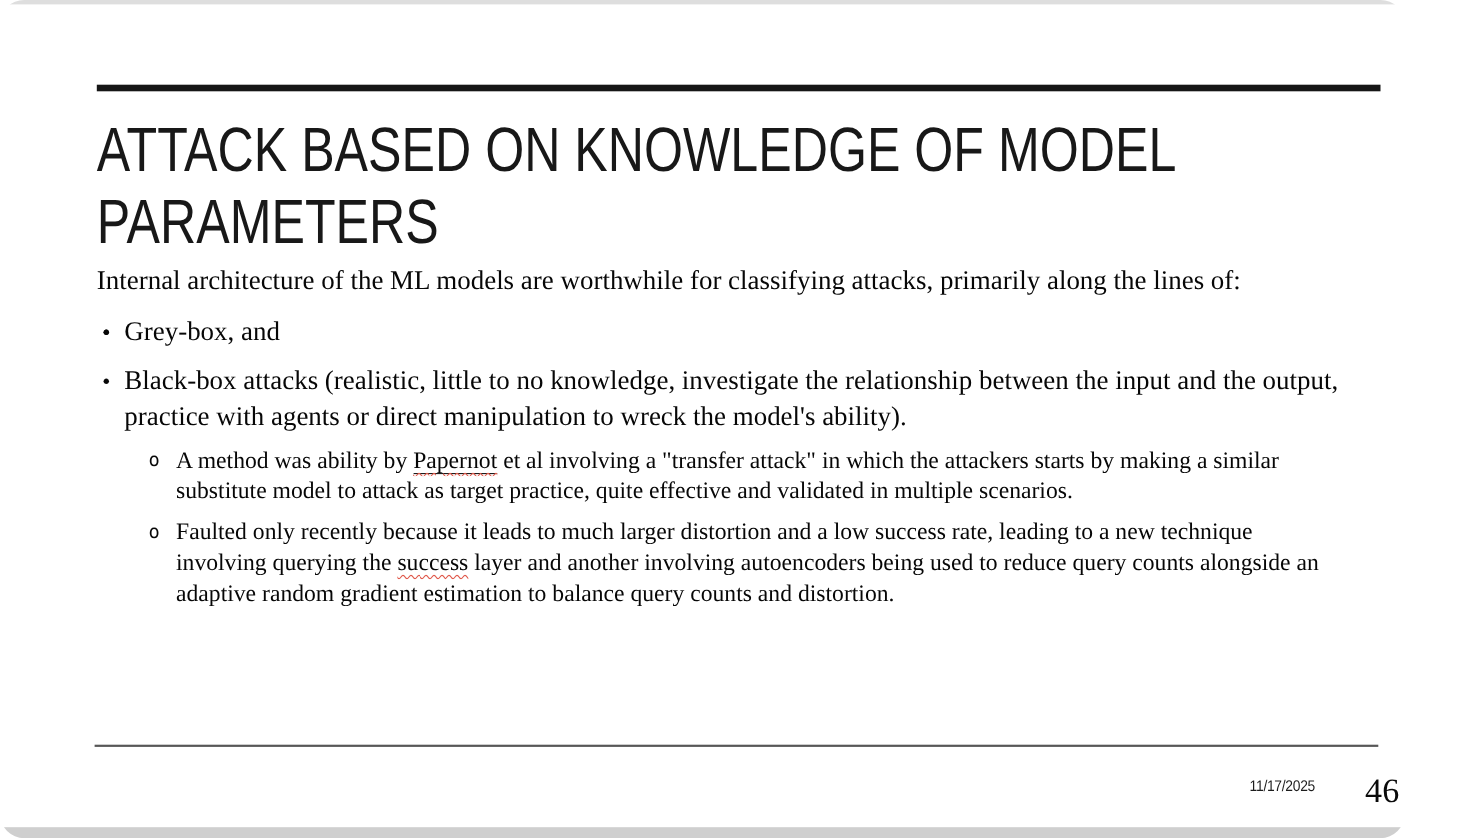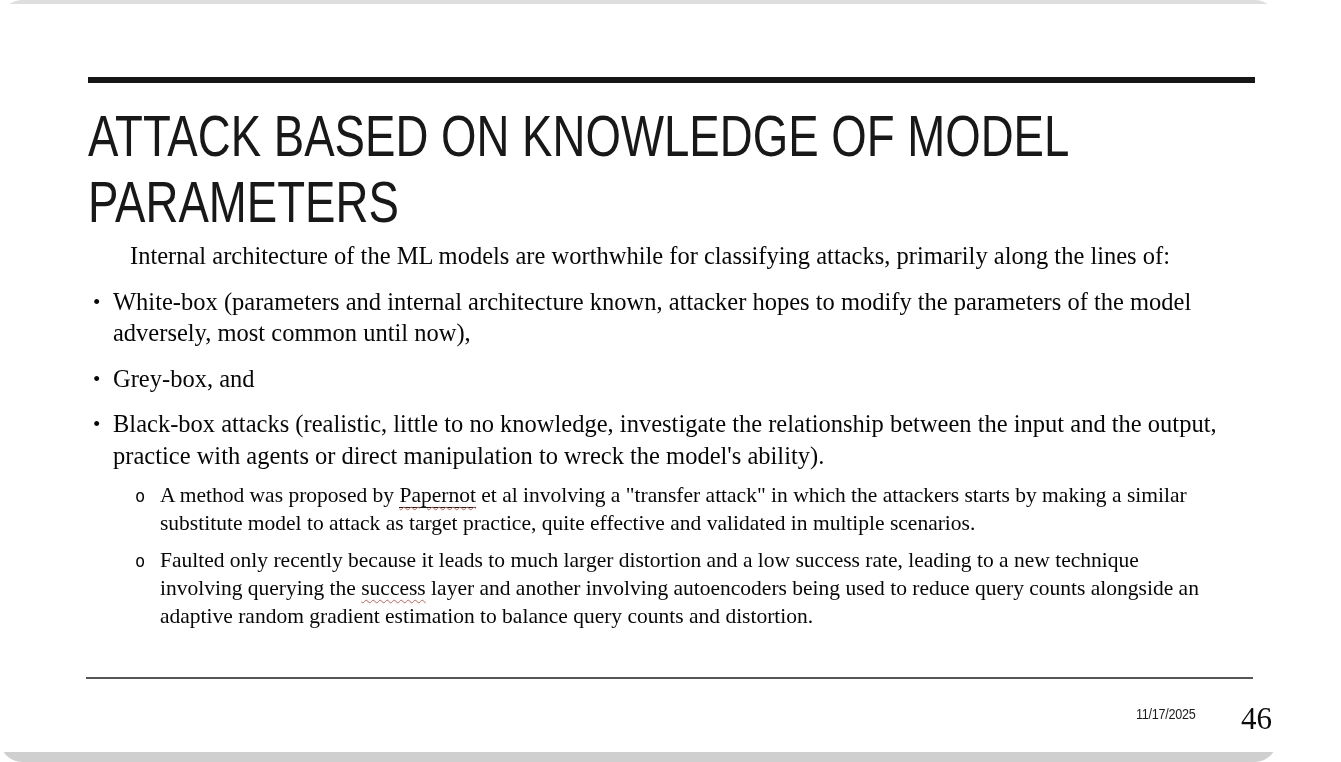--- a/index.html
+++ b/index.html
@@ -36,21 +36,21 @@
     white-space:nowrap;
     transform:scaleX(0.80);
     transform-origin:0 50%;
     letter-spacing:0px;
   }
 
   .content {
     position:absolute; left:88px; top:240px; width:1130px;
   }
   .para {
-    font-size:24.5px; line-height:31.5px;margin-left:42px;
+    font-size:24.5px; line-height:31.5px;
   }
   .bullets { list-style:none; }
   .bullet {
     position:relative;
     padding-left:25px;
     margin-top:14px;
     font-size:24.5px; line-height:31.5px;
   }
   .bullet > .marker {
     position:absolute; left:5px; top:1px;
@@ -113,36 +113,35 @@
     <span class="title-line">PARAMETERS</span>
   </h1>
 
   <div class="content">
 
     <p class="para">Internal architecture of the ML models are worthwhile for classifying attacks, primarily along the lines of:</p>
 
     <ul class="bullets">
       <li class="bullet">
         <span class="marker">•</span>
-        <span>White-box (parameters and internal architecture known, attacker hopes to modify the parameters of the model adversely, most common until now),</span>
       </li>
       <li class="bullet">
         <span class="marker">•</span>
         <span>Grey-box, and</span>
       </li>
       <li class="bullet">
         <span class="marker">•</span>
         <span>Black-box attacks (realistic, little to no knowledge, investigate the relationship between the input and the output, practice with agents or direct manipulation to wreck the model's ability).</span>
       </li>
     </ul>
 
     <ul class="subs">
       <li class="sub">
         <span class="marker">o</span>
-        <span>A method was proposed by </span><span class="squiggle solid-underline">Papernot</span><span> et al involving a "transfer attack" in which the attackers starts by making a similar substitute model to attack as target practice, quite effective and validated in multiple scenarios.</span>
+        <span>A method was ability by </span><span class="squiggle solid-underline">Papernot</span><span> et al involving a "transfer attack" in which the attackers starts by making a similar substitute model to attack as target practice, quite effective and validated in multiple scenarios.</span>
       </li>
       <li class="sub">
         <span class="marker">o</span>
         <span>Faulted only recently because it leads to much larger distortion and a low success rate, leading to a new technique involving querying the </span><span class="squiggle">success</span><span> layer and another involving autoencoders being used to reduce query counts alongside an adaptive random gradient estimation to balance query counts and distortion.</span>
       </li>
     </ul>
 
   </div>
 
   <div class="footer-divider"></div>

